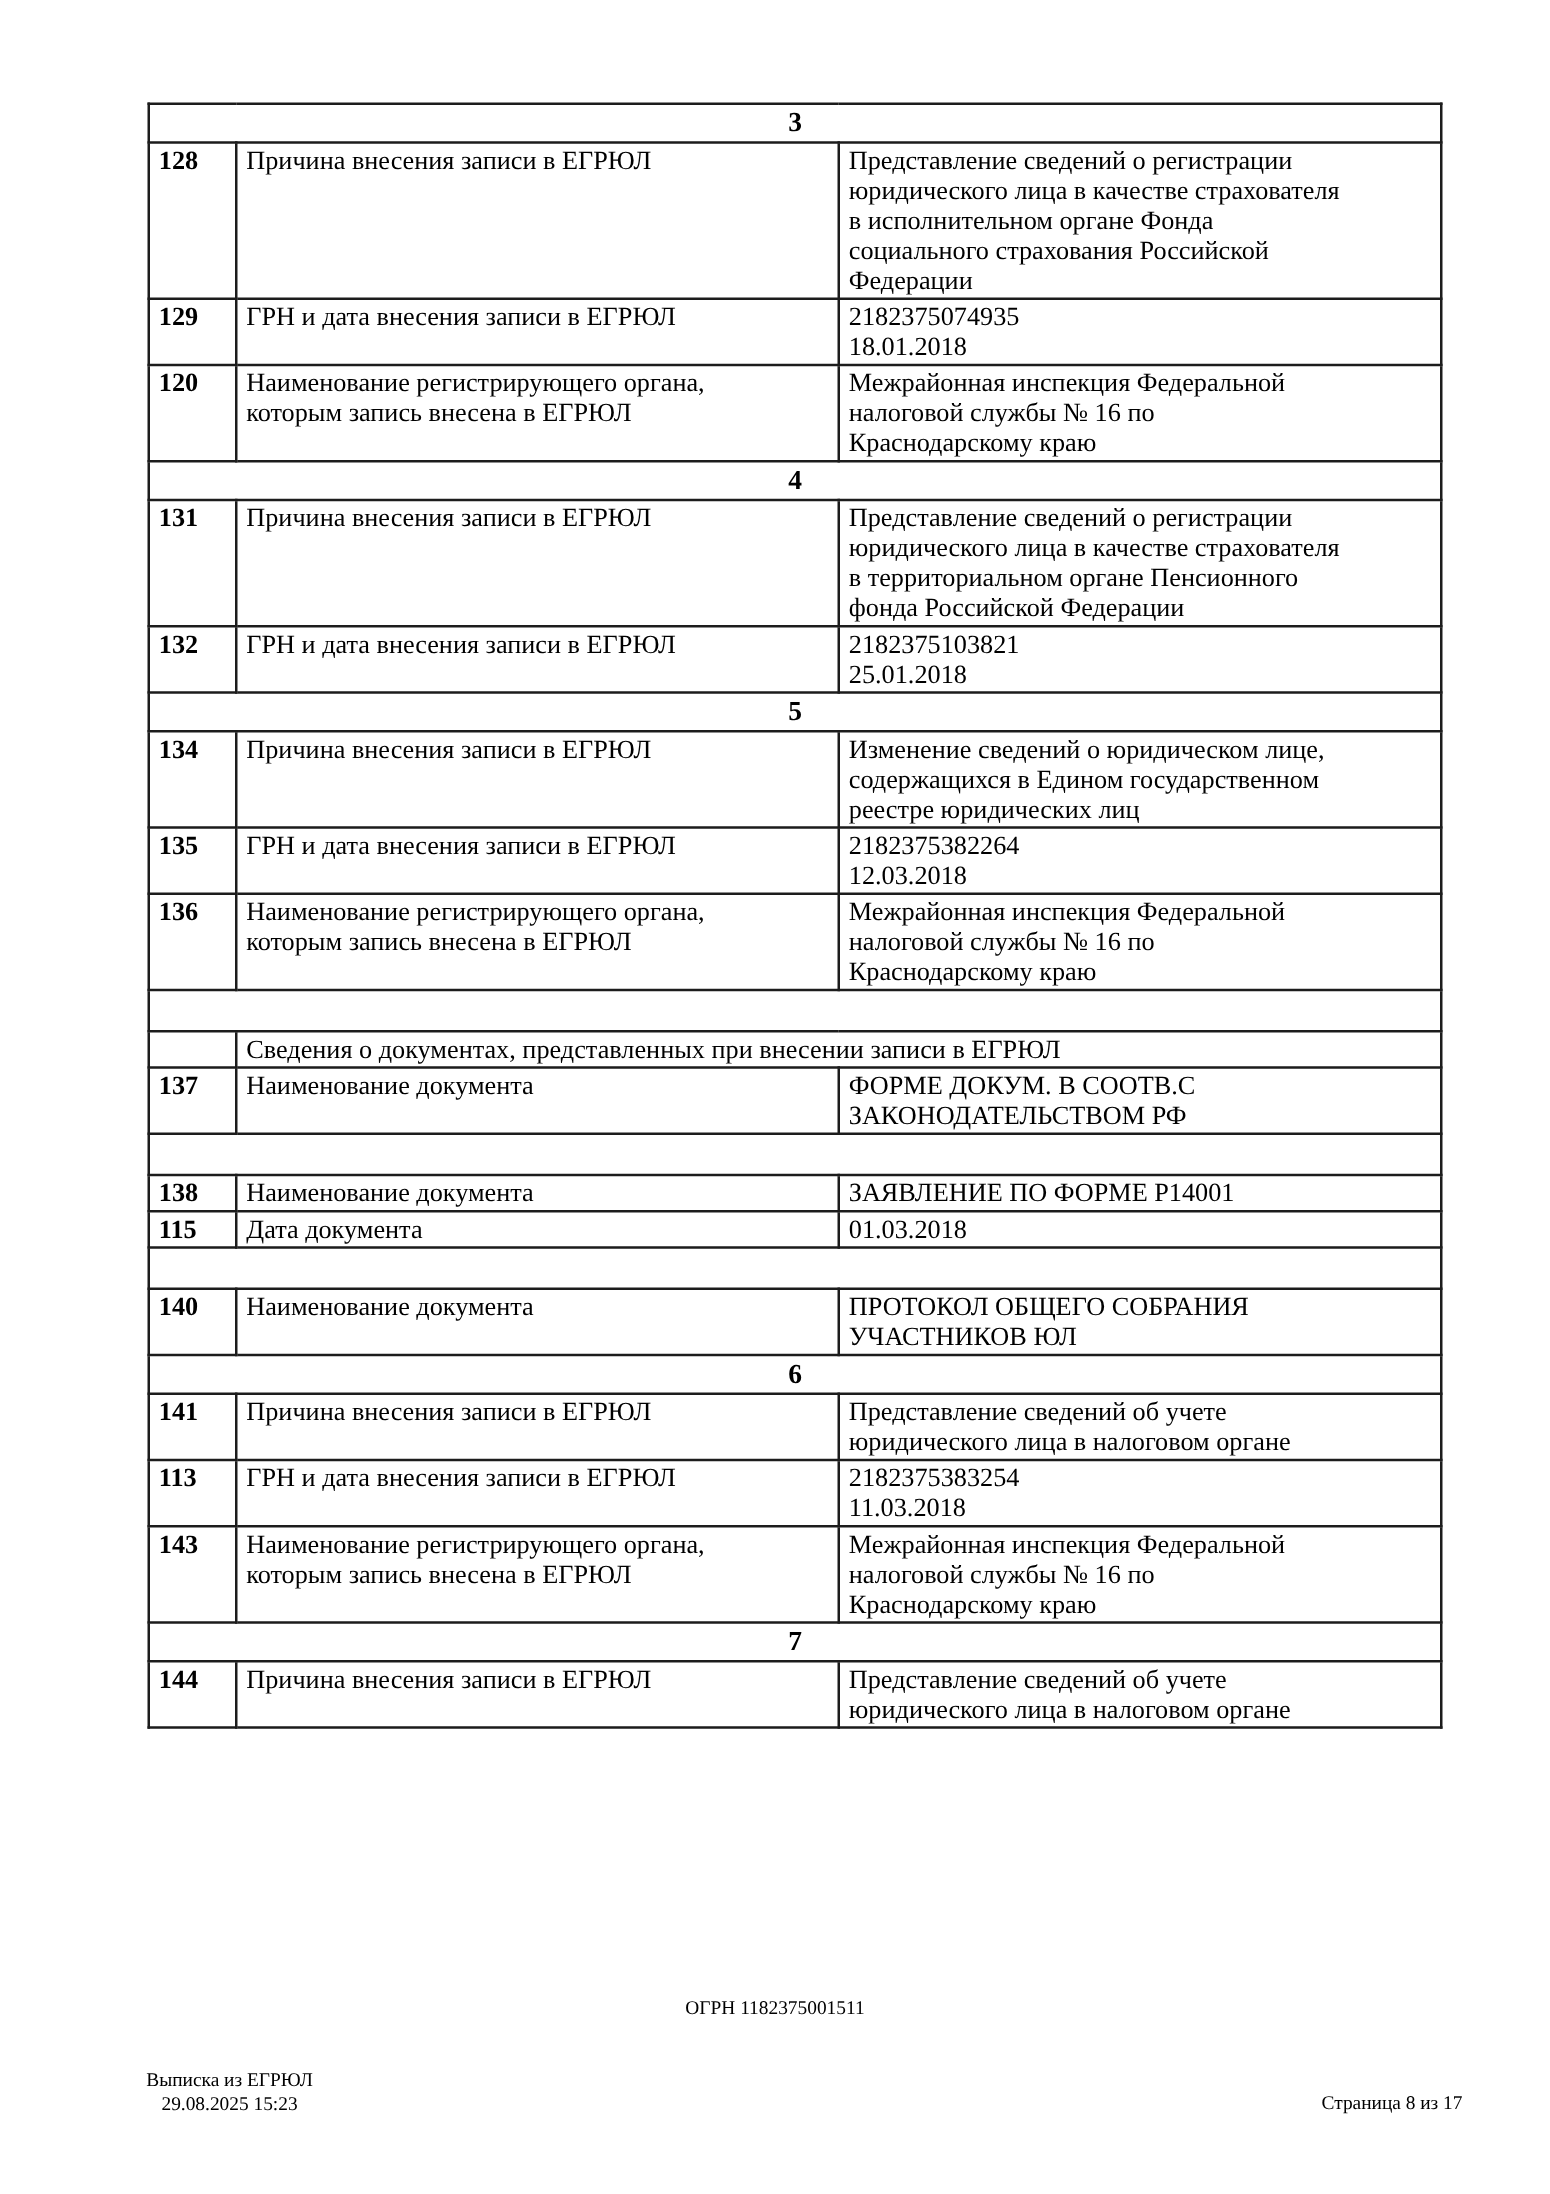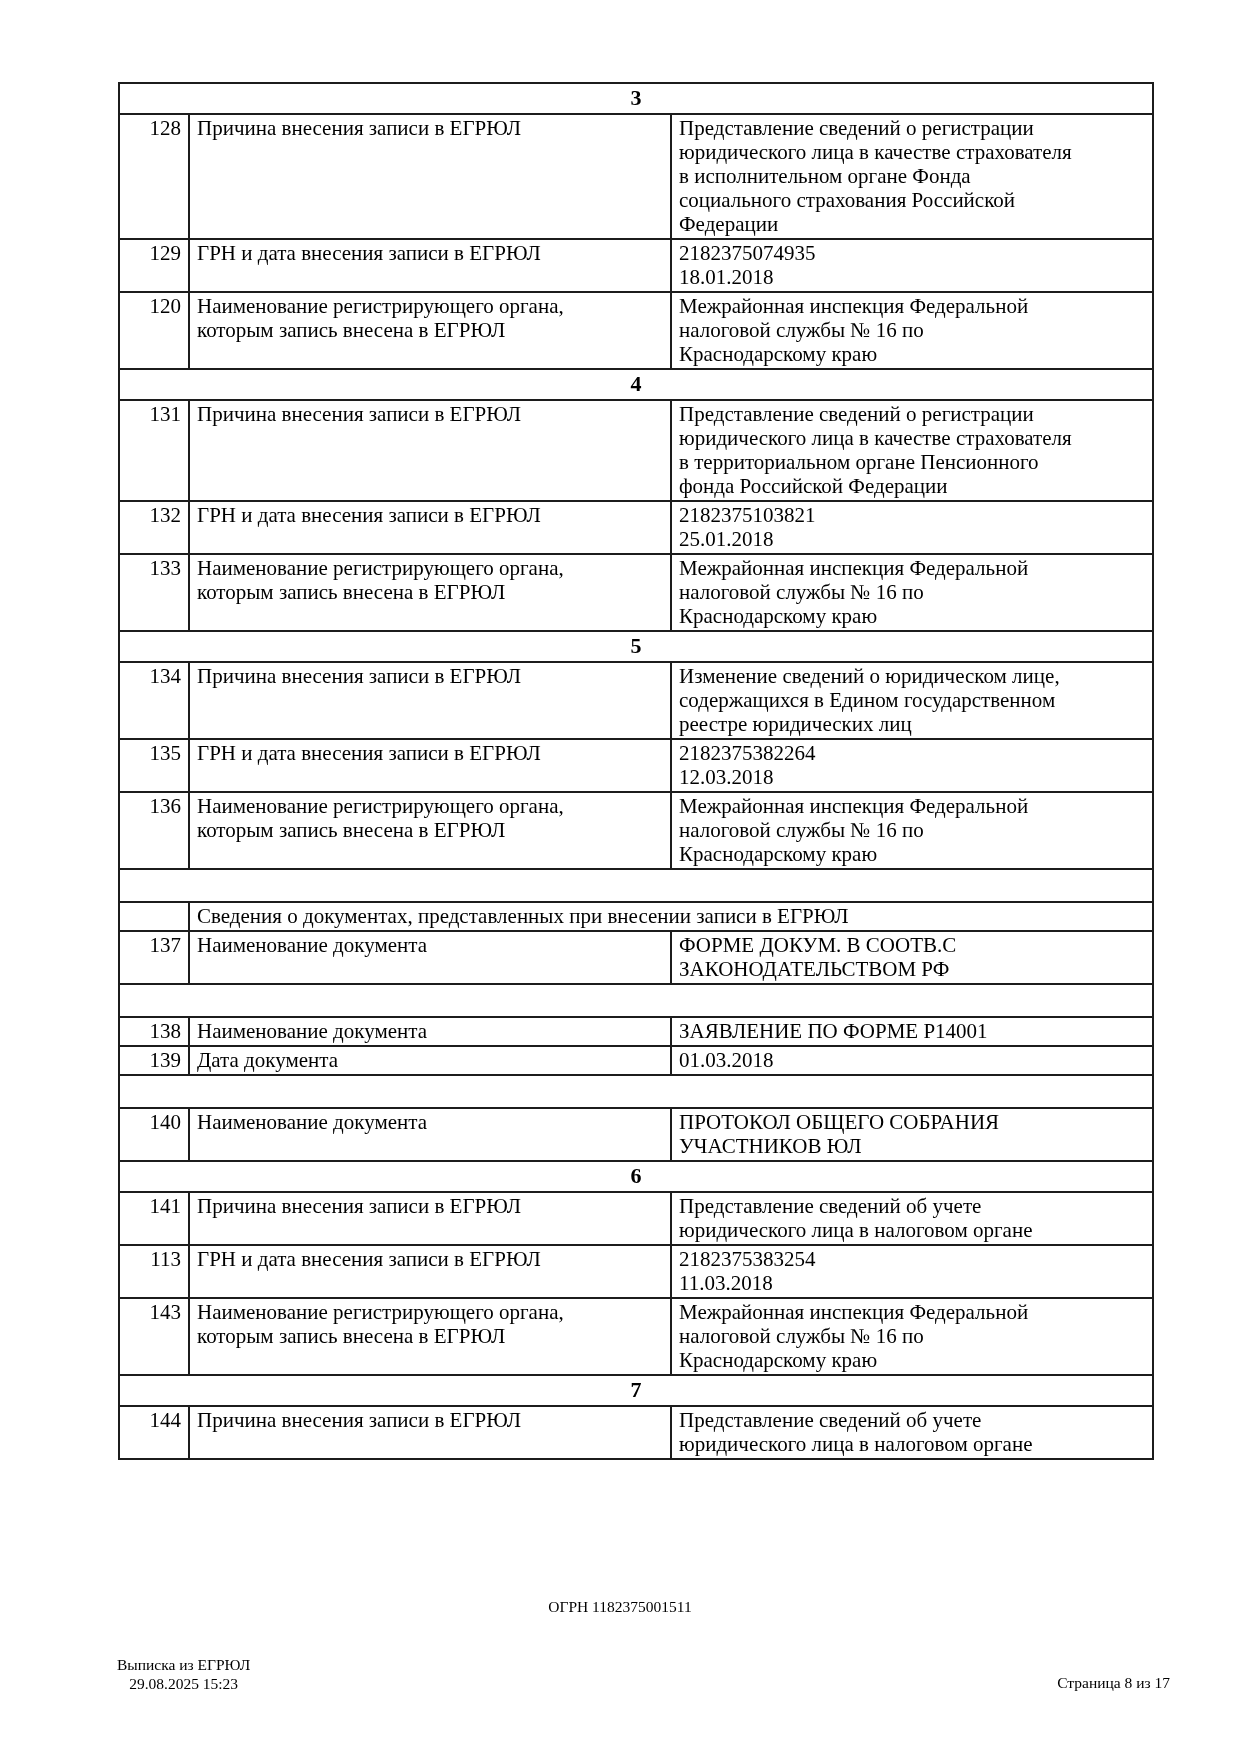--- a/index.html
+++ b/index.html
@@ -23,23 +23,24 @@
   table.egrul td {
     border: 2px solid #1c1c1c;
     font-size: 21px;
     line-height: 24px;
     padding: 1px 7px 2px 7px;
     vertical-align: top;
     white-space: pre-line;
     overflow: hidden;
   }
   td.cell-num {
-    text-align: right;
+    text-align: left;
     padding-left: 2px;
     padding-right: 10px;
+    font-weight: bold;
   }
   tr.row-section td {
     text-align: center;
     font-weight: bold;
     font-size: 22px;
     padding-top: 2px;
     padding-bottom: 3px;
   }
   tr.row-spacer td { height: 28px; }
   tr.row-subheader td.cell-subheader { }
@@ -118,28 +119,20 @@
 юридического лица в качестве страхователя
 в территориальном органе Пенсионного
 фонда Российской Федерации</td>
         </tr>
         <tr class="row-entry">
           <td class="cell-num">132</td>
           <td class="cell-field">ГРН и дата внесения записи в ЕГРЮЛ</td>
           <td class="cell-value">2182375103821
 25.01.2018</td>
         </tr>
-        <tr class="row-entry">
-          <td class="cell-num">133</td>
-          <td class="cell-field">Наименование регистрирующего органа,
-которым запись внесена в ЕГРЮЛ</td>
-          <td class="cell-value">Межрайонная инспекция Федеральной
-налоговой службы № 16 по
-Краснодарскому краю</td>
-        </tr>
         <tr class="row-section">
           <td class="cell-section" colspan="3">5</td>
         </tr>
         <tr class="row-entry">
           <td class="cell-num">134</td>
           <td class="cell-field">Причина внесения записи в ЕГРЮЛ</td>
           <td class="cell-value">Изменение сведений о юридическом лице,
 содержащихся в Едином государственном
 реестре юридических лиц</td>
         </tr>
@@ -172,21 +165,21 @@
         </tr>
         <tr class="row-spacer">
           <td class="cell-spacer" colspan="3"></td>
         </tr>
         <tr class="row-entry">
           <td class="cell-num">138</td>
           <td class="cell-field">Наименование документа</td>
           <td class="cell-value">ЗАЯВЛЕНИЕ ПО ФОРМЕ Р14001</td>
         </tr>
         <tr class="row-entry">
-          <td class="cell-num">139</td>
+          <td class="cell-num">115</td>
           <td class="cell-field">Дата документа</td>
           <td class="cell-value">01.03.2018</td>
         </tr>
         <tr class="row-spacer">
           <td class="cell-spacer" colspan="3"></td>
         </tr>
         <tr class="row-entry">
           <td class="cell-num">140</td>
           <td class="cell-field">Наименование документа</td>
           <td class="cell-value">ПРОТОКОЛ ОБЩЕГО СОБРАНИЯ

